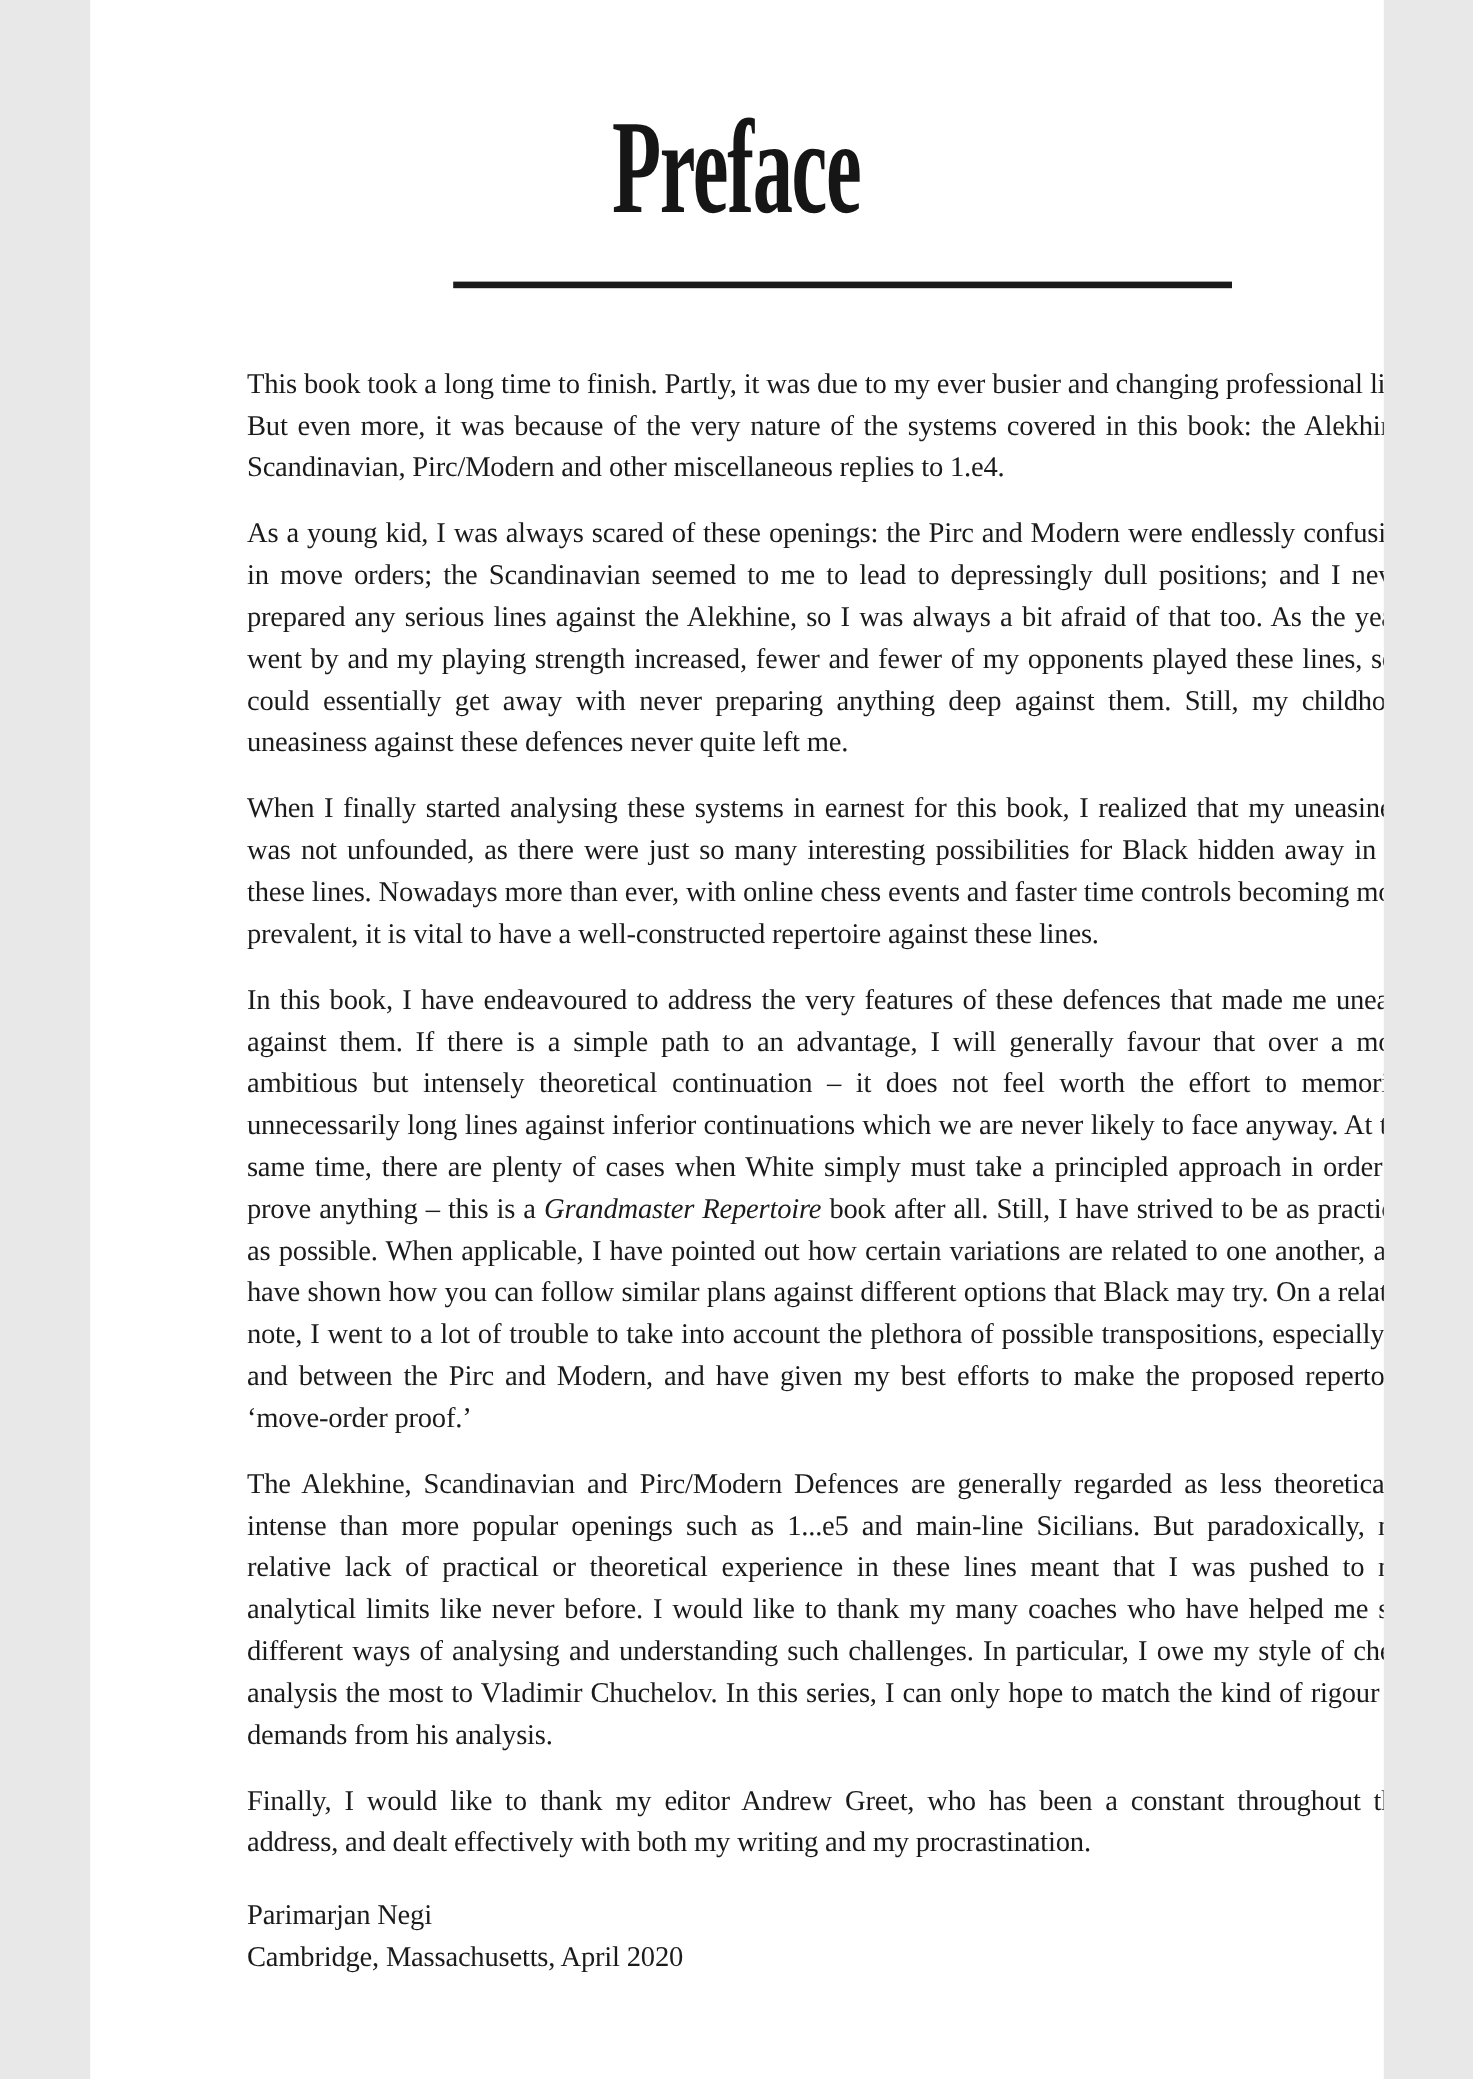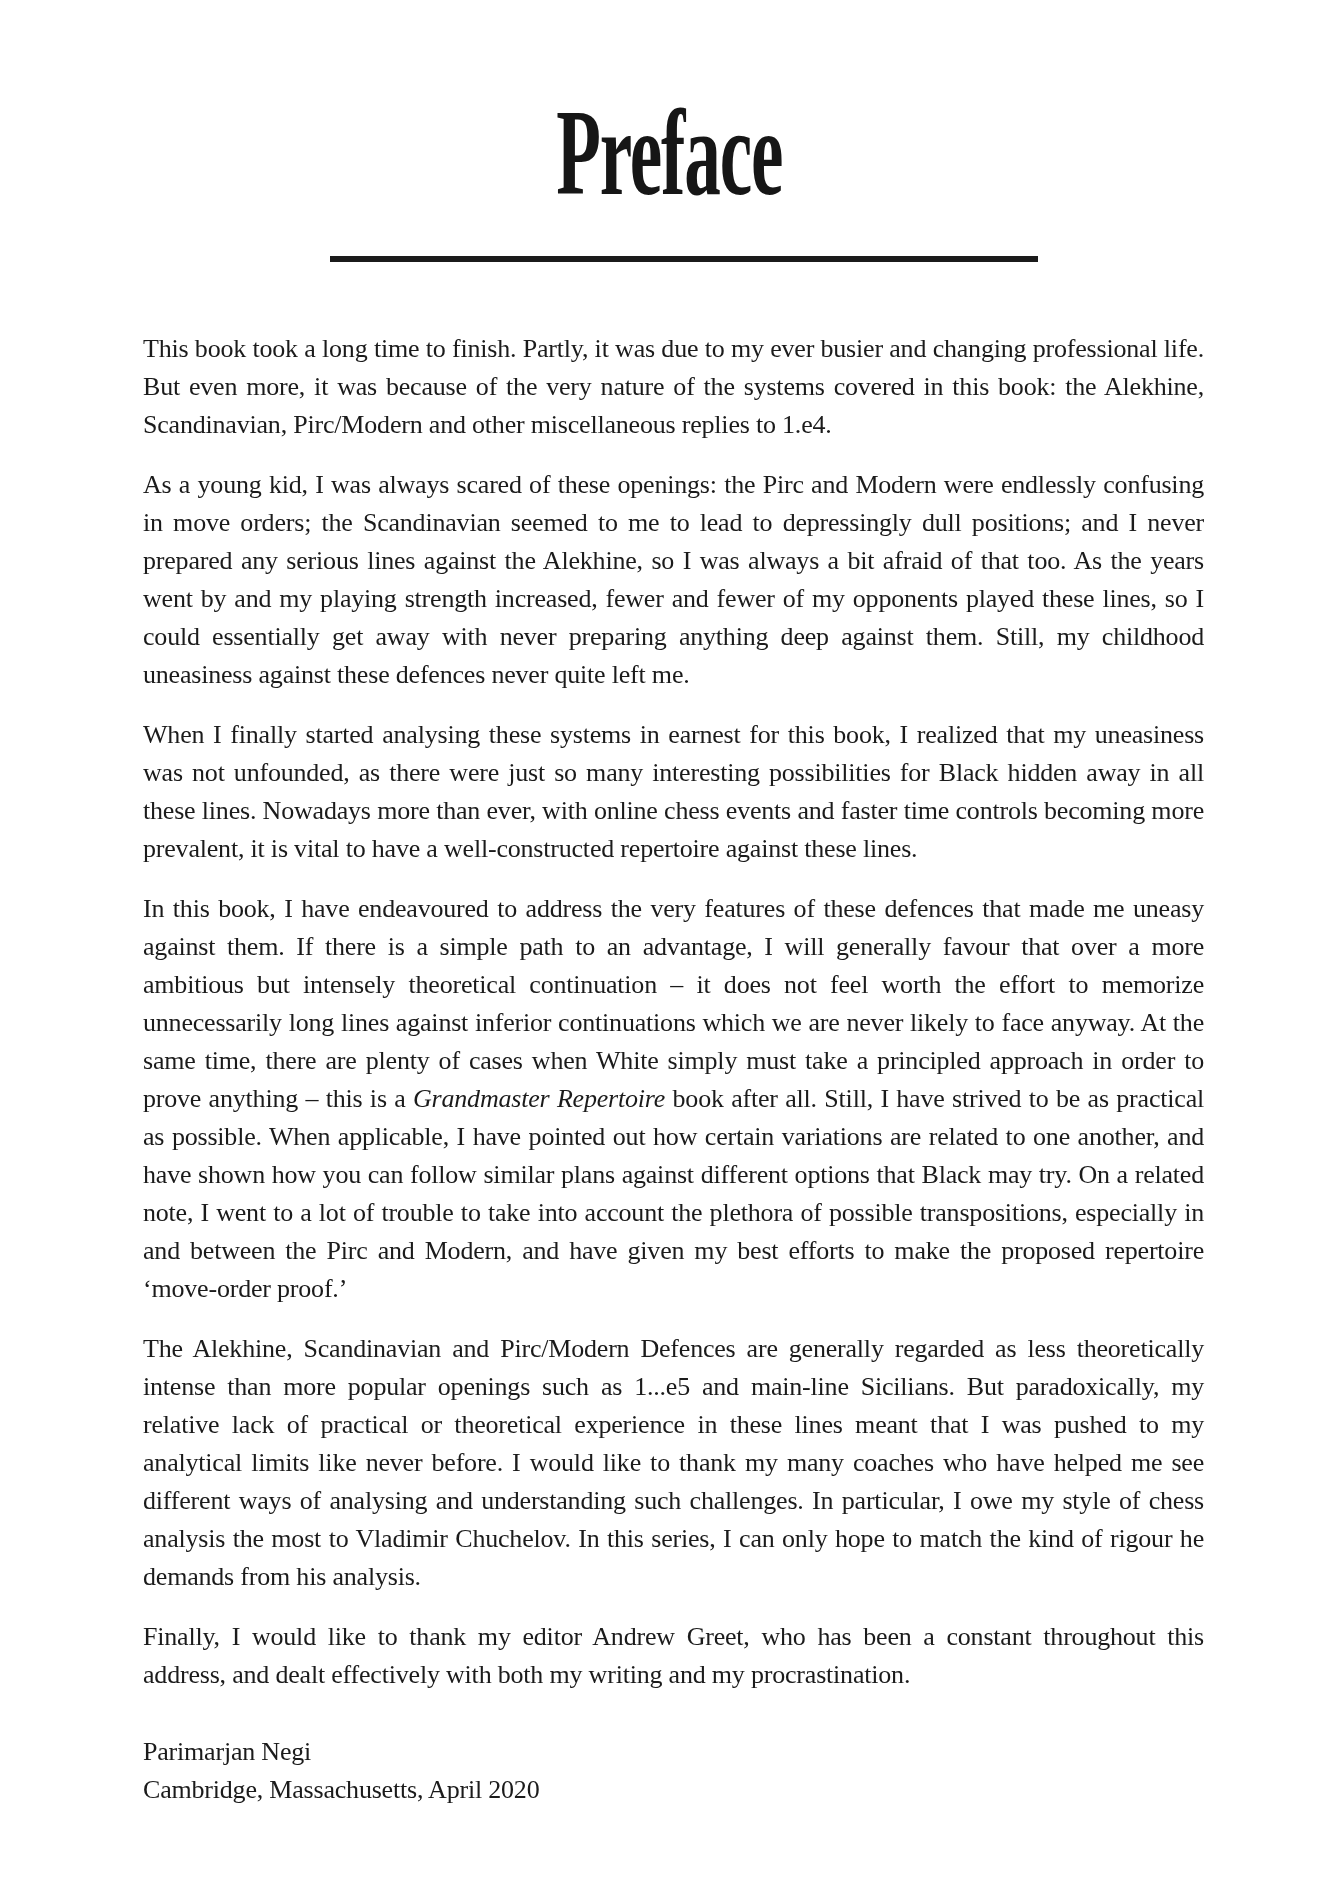--- a/index.html
+++ b/index.html
@@ -2,21 +2,21 @@
 <html><head>
 <meta charset="utf-8">
 <style>
   html, body {
     margin: 0;
     padding: 0;
     background: #e8e8e8;
   }
   .page {
     position: relative;
-    width: 1339px;
+    width: 1176px;
     height: 1890px;
     margin: 0 auto;
     background: #ffffff;
     color: #1b1b1b;
     font-family: "Liberation Serif", "DejaVu Serif", serif;
     overflow: hidden;
   }
   .page-header {
     position: absolute;
     top: 0;
@@ -61,21 +61,21 @@
     font-size: 26px;
     line-height: 38px;
     text-align: justify;
     letter-spacing: -0.2px;
     color: #1b1b1b;
   }
   .body-paragraph em {
     font-style: italic;
   }
   .signature-block {
-    margin-top: 39px;
+    margin-top: 28px;
     font-size: 26px;
     line-height: 38px;
     letter-spacing: -0.2px;
     color: #1b1b1b;
   }
 </style>
 </head>
 <body>
 
 <div class="page">

